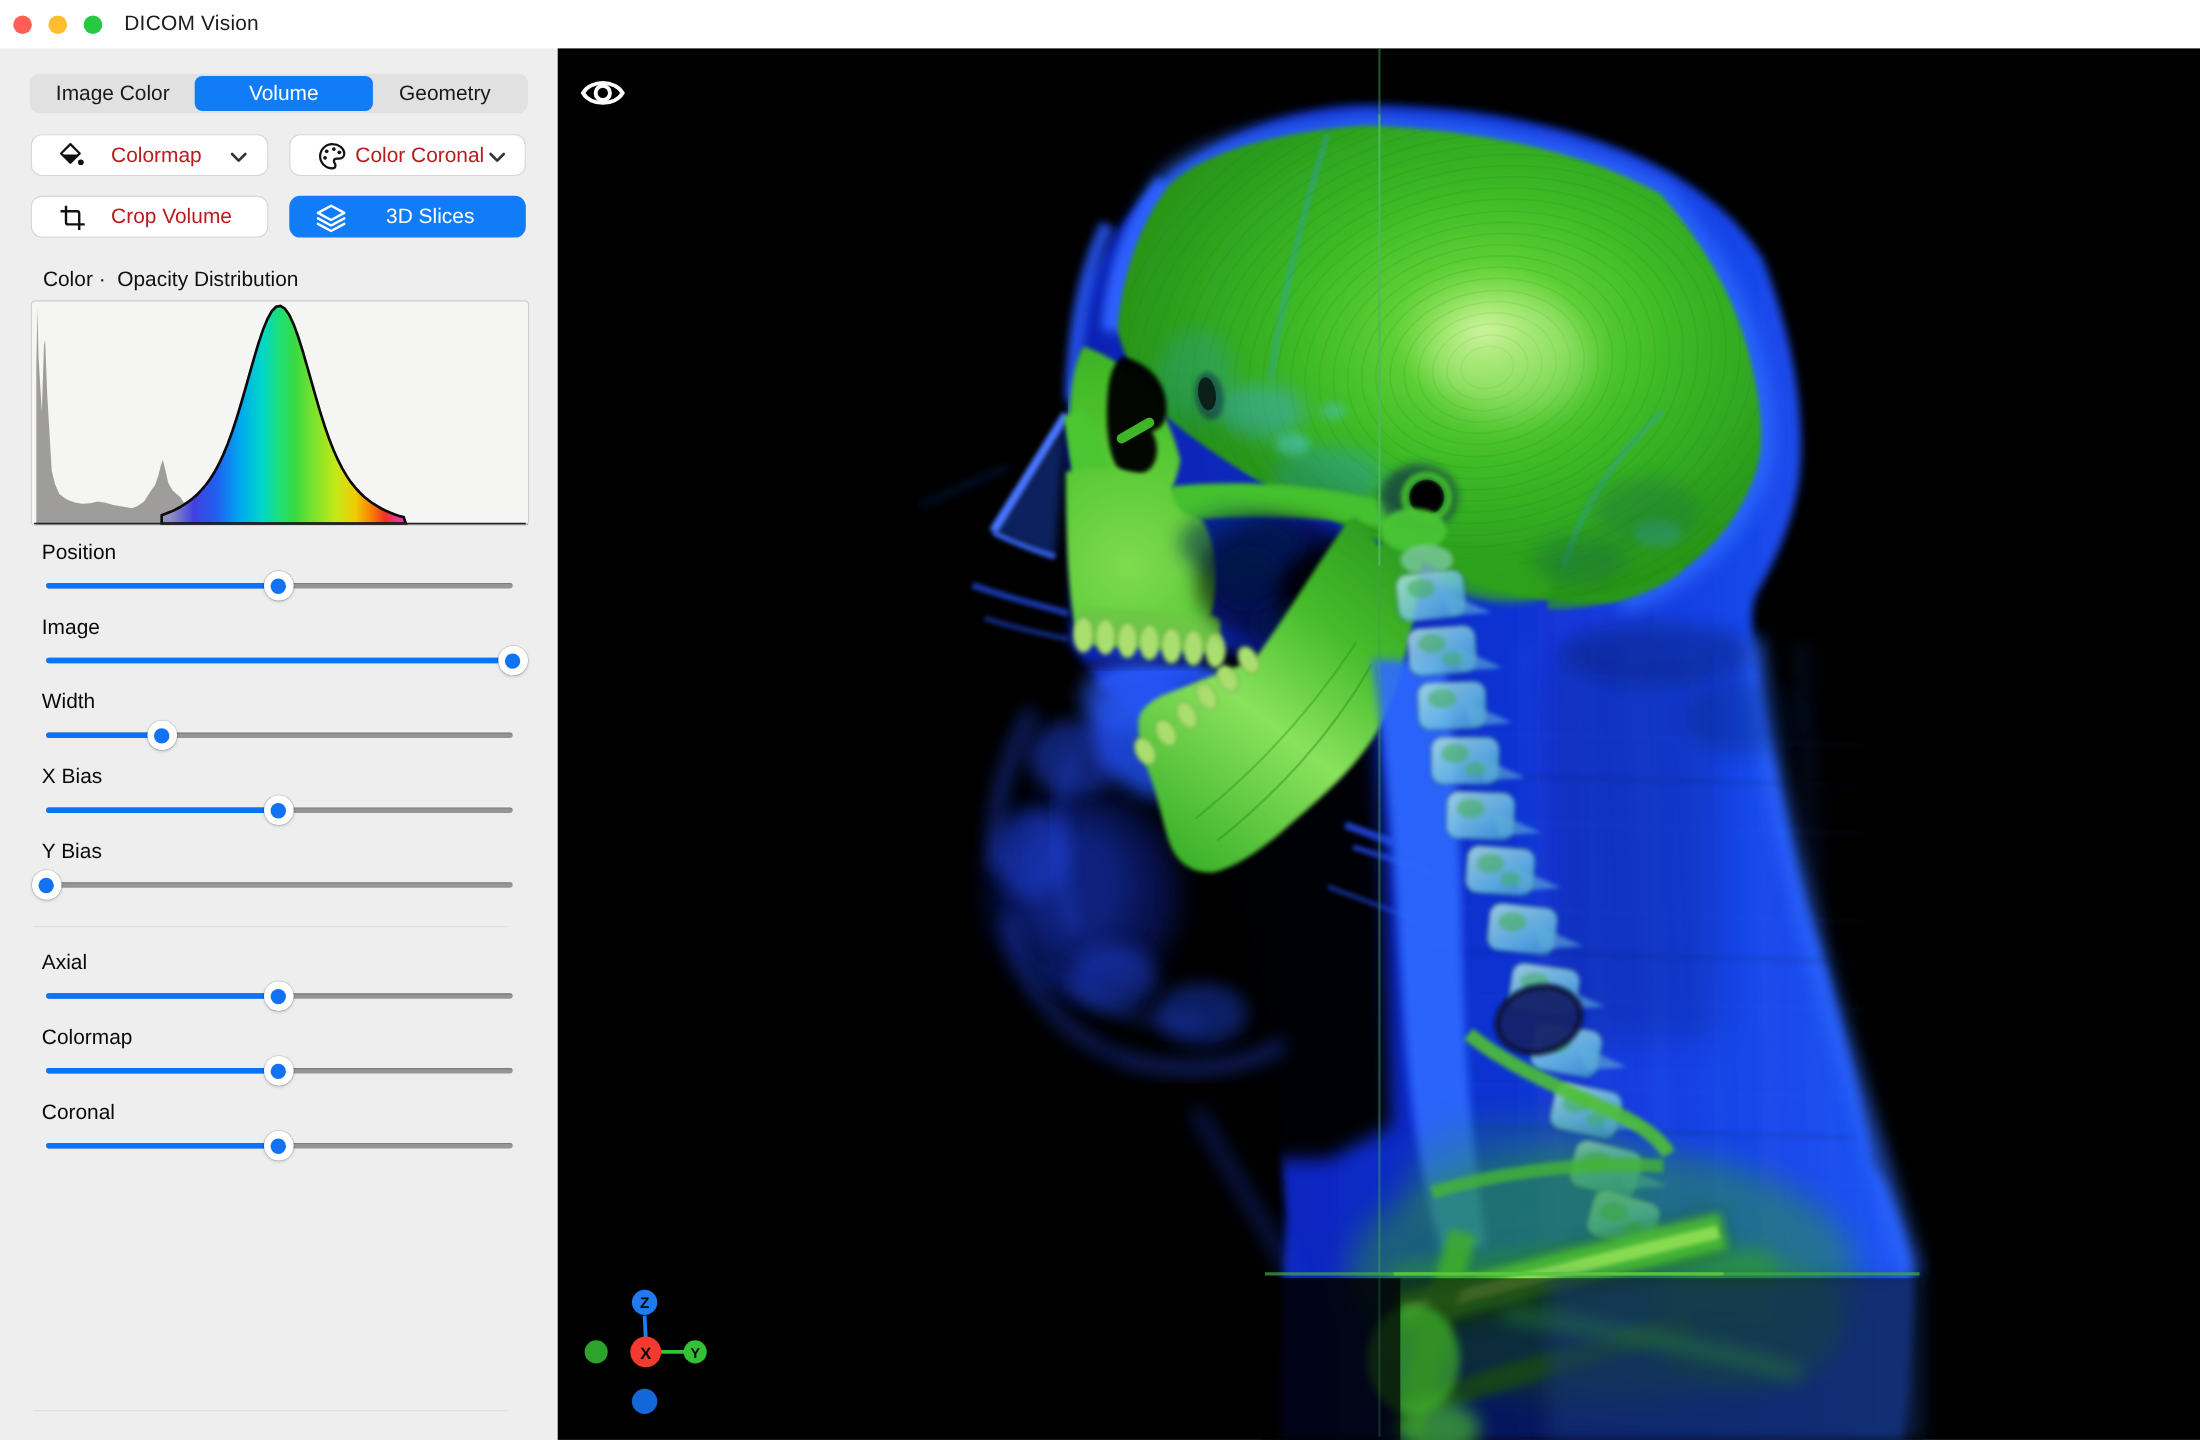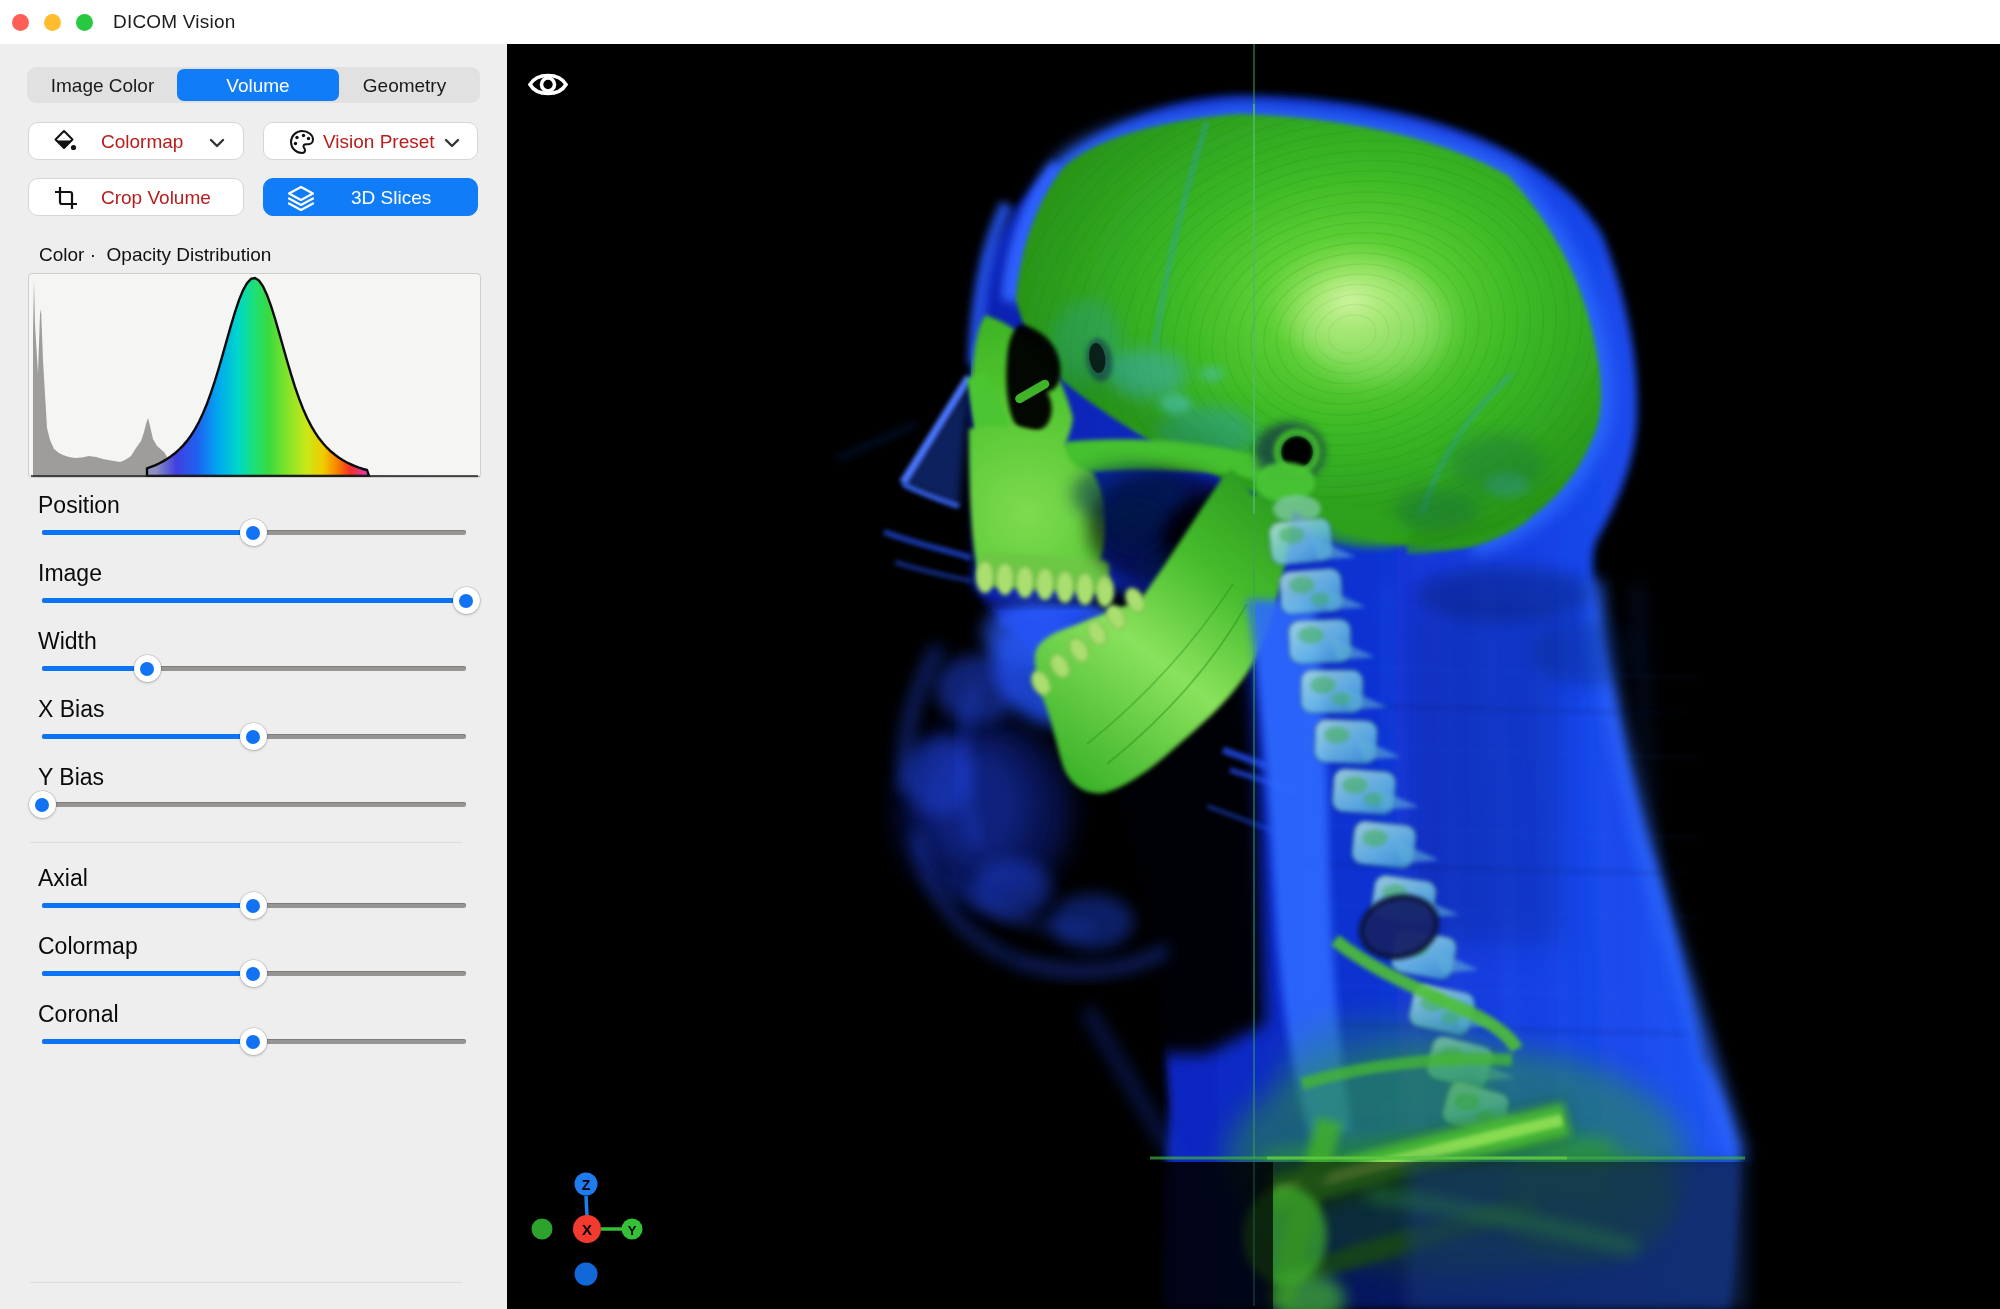--- a/index.html
+++ b/index.html
@@ -10,21 +10,21 @@
 #sidebar{position:absolute;left:0;top:44px;width:507px;height:1265px;background:#efeeee}
 #seg{position:absolute;left:27px;top:23px;width:453px;height:36px;background:#e2e1e1;border-radius:9px}
 .segl{position:absolute;top:8px;width:151px;text-align:center;font-size:19px;color:#1a1a1a}
 #segsel{position:absolute;left:150px;top:2px;width:162px;height:32px;background:#117cf8;border-radius:7px}
 #segsel span{display:block;text-align:center;font-size:19px;color:#fff;margin-top:6px;font-weight:500}
 .btn{position:absolute;height:38px;background:#fff;border:1px solid #d7d6d5;border-radius:10px;font-size:19px;color:#b91c1c}
 .btn.blue{background:#117cf8;border-color:#117cf8;color:#fff}
 .btn span{position:absolute;top:8px}
 #oplabel{position:absolute;left:39px;top:200px;font-size:19px;color:#111}
 #chart{position:absolute;left:28px;top:229px;width:453px;height:205px;background:#f5f5f4;border:1px solid #cfcecd;border-radius:4px}
-.slab{position:absolute;left:38px;font-size:23px;color:#0a0a0a}
+.slab{position:absolute;left:38px;font-size:19px;color:#0a0a0a}
 .strack{position:absolute;left:42px;width:424px;height:5px;background:#969594;border-radius:3px;box-shadow:inset 0 1px 0 #7d7c7b}
 .sfill{position:absolute;left:42px;height:5px;background:#0b73f5;border-radius:3px}
 .sthumb{position:absolute;width:27px;height:27px;background:#fff;border-radius:50%;box-shadow:0 0 0 0.5px rgba(0,0,0,.18),0 1px 3px rgba(0,0,0,.22)}
 .sdot{position:absolute;left:6.5px;top:6.5px;width:14px;height:14px;background:#1173f4;border-radius:50%}
 .hr{position:absolute;left:30px;width:432px;height:1px;background:#dddcdb}
 #viewport{position:absolute;left:507px;top:44px;width:1493px;height:1265px;background:#000}
 </style></head><body>
 <div id="titlebar">
  <div class="tl" style="left:12px;background:#ff5f57"></div>
  <div class="tl" style="left:44px;background:#febc2e"></div>
@@ -52,21 +52,21 @@
    </svg>
  </div>
  <div class="btn" style="left:263px;top:78px;width:215px">
    <svg width="28" height="28" viewBox="0 0 28 28" style="position:absolute;left:24px;top:5px">
      <path d="M14 3 C8 3 3 8 3 14 C3 20 8 25 14 25 C16 25 17 23.6 17 22.2 C17 21.3 16.6 20.7 16.2 20.2 C15.8 19.7 15.5 19.3 15.5 18.6 C15.5 17.2 16.6 16.2 18 16.2 L20.4 16.2 C23 16.2 25 14.2 25 11.6 C25 6.7 20 3 14 3 Z" fill="none" stroke="#111" stroke-width="2"></path>
      <circle cx="9" cy="9.5" r="1.7" fill="#111"></circle>
         <circle cx="15.5" cy="7.5" r="1.7" fill="#111"></circle>
      <circle cx="20.5" cy="10.5" r="1.7" fill="#111"></circle>
         <circle cx="7.5" cy="15.5" r="1.7" fill="#111"></circle>
    </svg>
-   <span style="left:59px">Vision Preset</span>
+   <span style="left:59px">Color Coronal</span>
    <svg width="16" height="10" viewBox="0 0 16 10" style="position:absolute;left:180px;top:15px">
      <path d="M2 2 L8 8 L14 2" fill="none" stroke="#333" stroke-width="2.4" stroke-linecap="round" stroke-linejoin="round"></path>
    </svg>
  </div>
  <div class="btn" style="left:28px;top:134px;width:216px">
    <svg width="26" height="26" viewBox="0 0 26 26" style="position:absolute;left:24px;top:6px">
      <path d="M7 2 L7 17 Q7 19 9 19 L24 19" fill="none" stroke="#111" stroke-width="2.2"></path>
      <path d="M2 7 L17 7 Q19 7 19 9 L19 24" fill="none" stroke="#111" stroke-width="2.2"></path>
    </svg>
    <span style="left:72px">Crop Volume</span>

